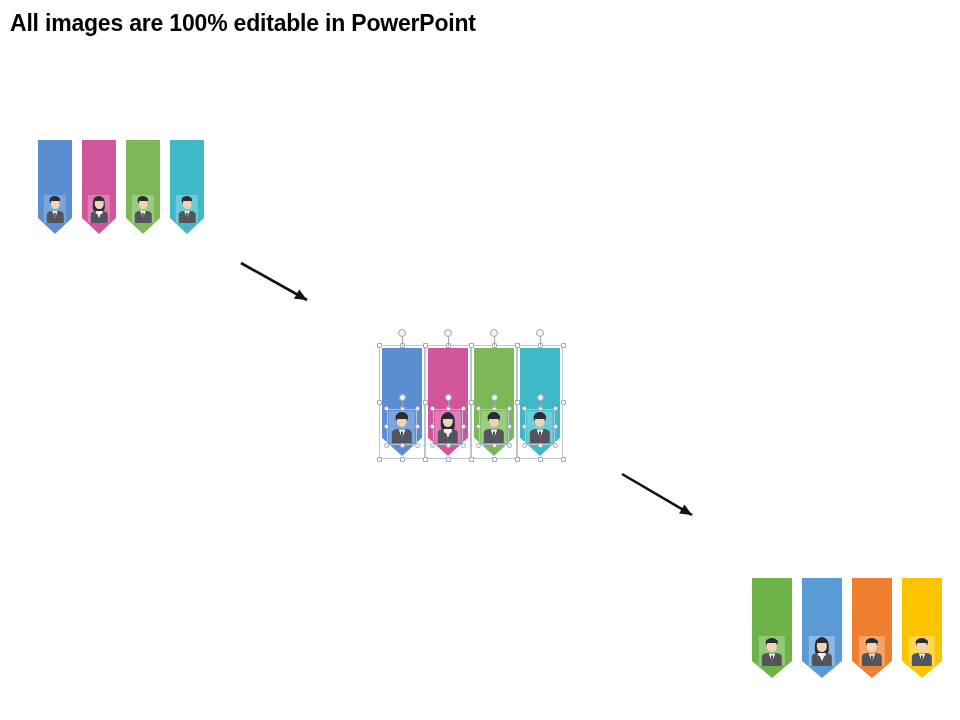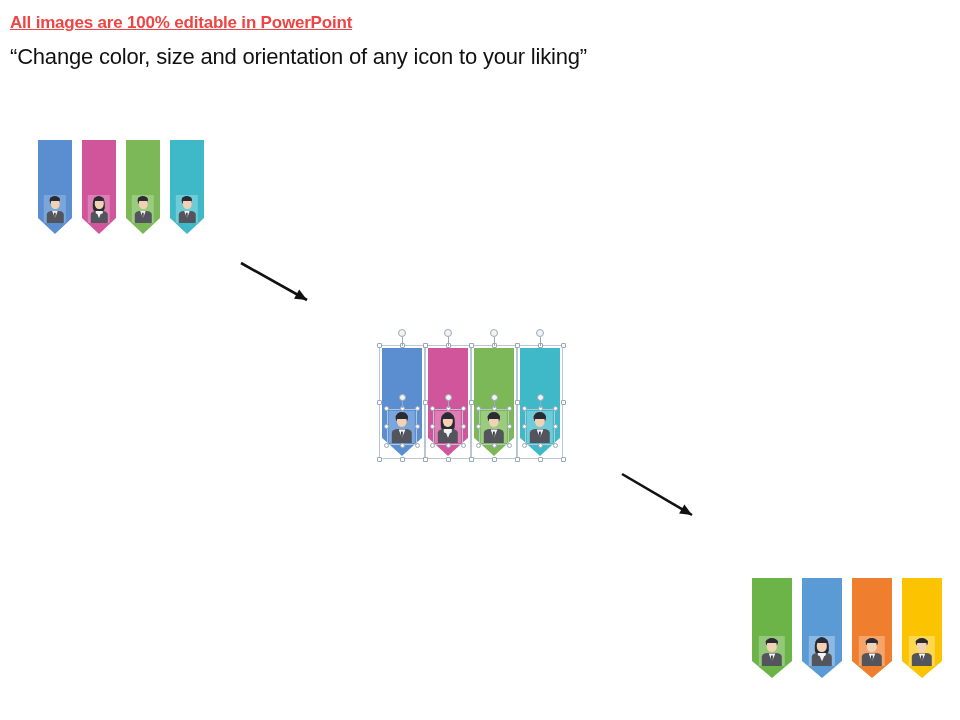--- a/index.html
+++ b/index.html
@@ -8,27 +8,26 @@
     background:#ffffff;
     font-family:"Liberation Sans", sans-serif;
     position:relative;
     overflow:hidden;
     -webkit-font-smoothing:antialiased;
   }
 
   
   #heading-block{position:absolute;left:10px;top:8px;width:900px;}
   #title-line{
-    font-size:17px;
+    font-size:23px;
     font-weight:bold;
-    color:#ef4444;
+    color:#000000;
     letter-spacing:-0.2px;
     line-height:30px;
     white-space:nowrap;
-    text-decoration:underline;
   }
   #subtitle-line{
     font-size:22px;
     font-weight:normal;
     color:#111111;
     letter-spacing:-0.2px;
     line-height:30px;
     margin-top:4px;
     white-space:nowrap;
   }
@@ -95,21 +94,20 @@
     position:absolute;
     width:1px;
     background:#9aa9ba;
   }
 </style>
 </head>
 <body>
 
 <div id="heading-block">
   <div id="title-line">All images are 100% editable in PowerPoint</div>
-  <div id="subtitle-line">“Change color, size and orientation of any icon to your liking”</div>
 </div>
 
 <div id="stage">
     <div class="banner-group" style="left: 38px; top: 140px; gap: 10px;">
       <div class="banner" style="width: 34px; height: 94px;">
         <div class="banner-shape" style="background: rgb(91, 142, 209);"></div>
         <div class="avatar-tile" style="width: 22.44px; height: 28.2px; top: 54.52px; background: rgb(123, 166, 220);">
           <div class="av">
             <div class="av-hair" style="left: 6.0588px; top: 1.41px; width: 10.3224px; height: 9.024px;"></div>
             <div class="av-head" style="left: 6.732px; top: 3.384px; width: 8.976px; height: 11.28px;"></div>

